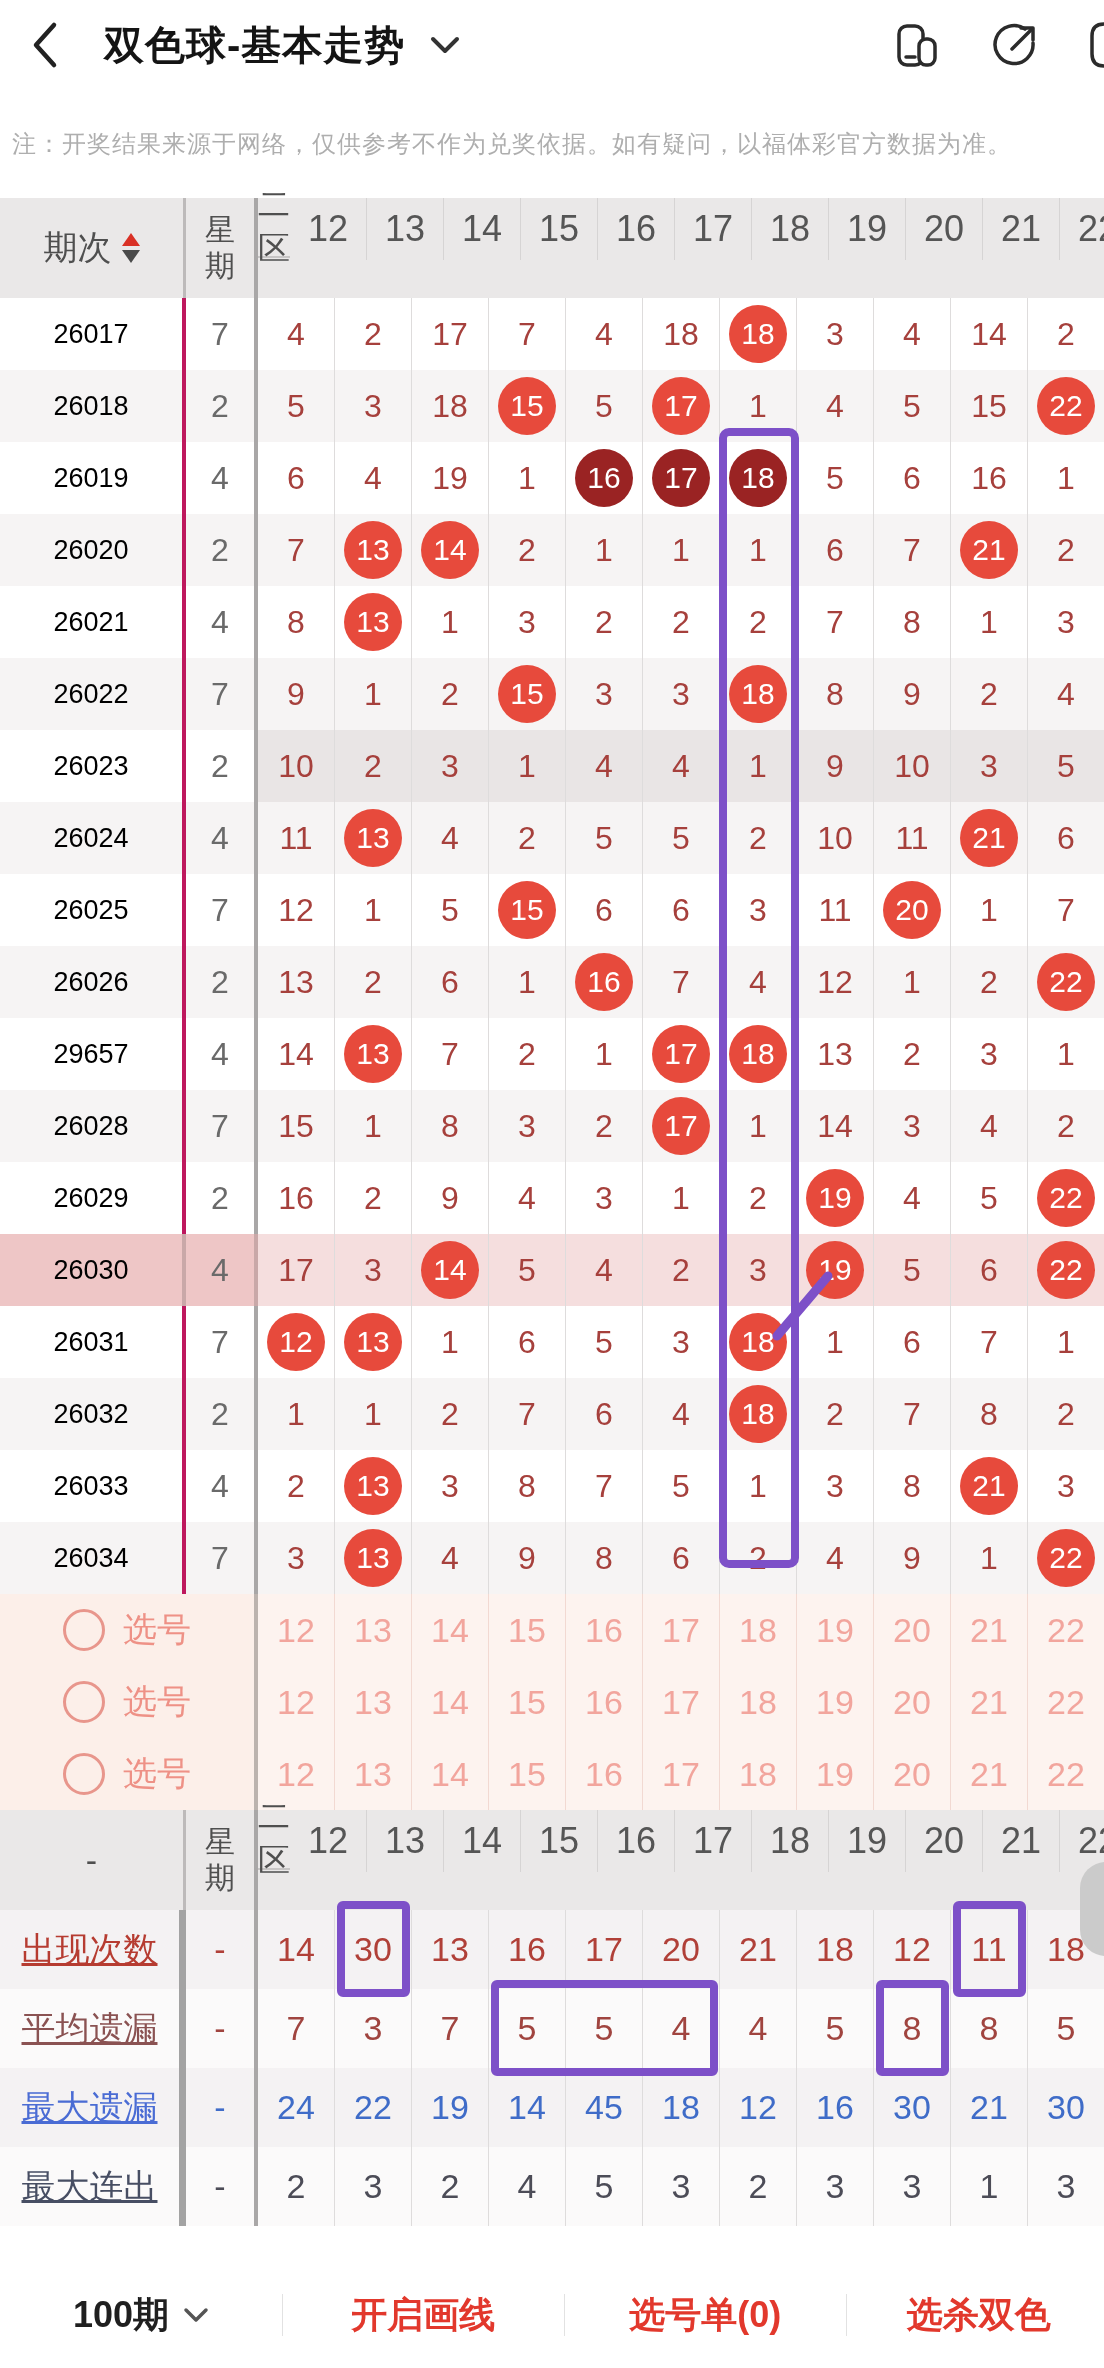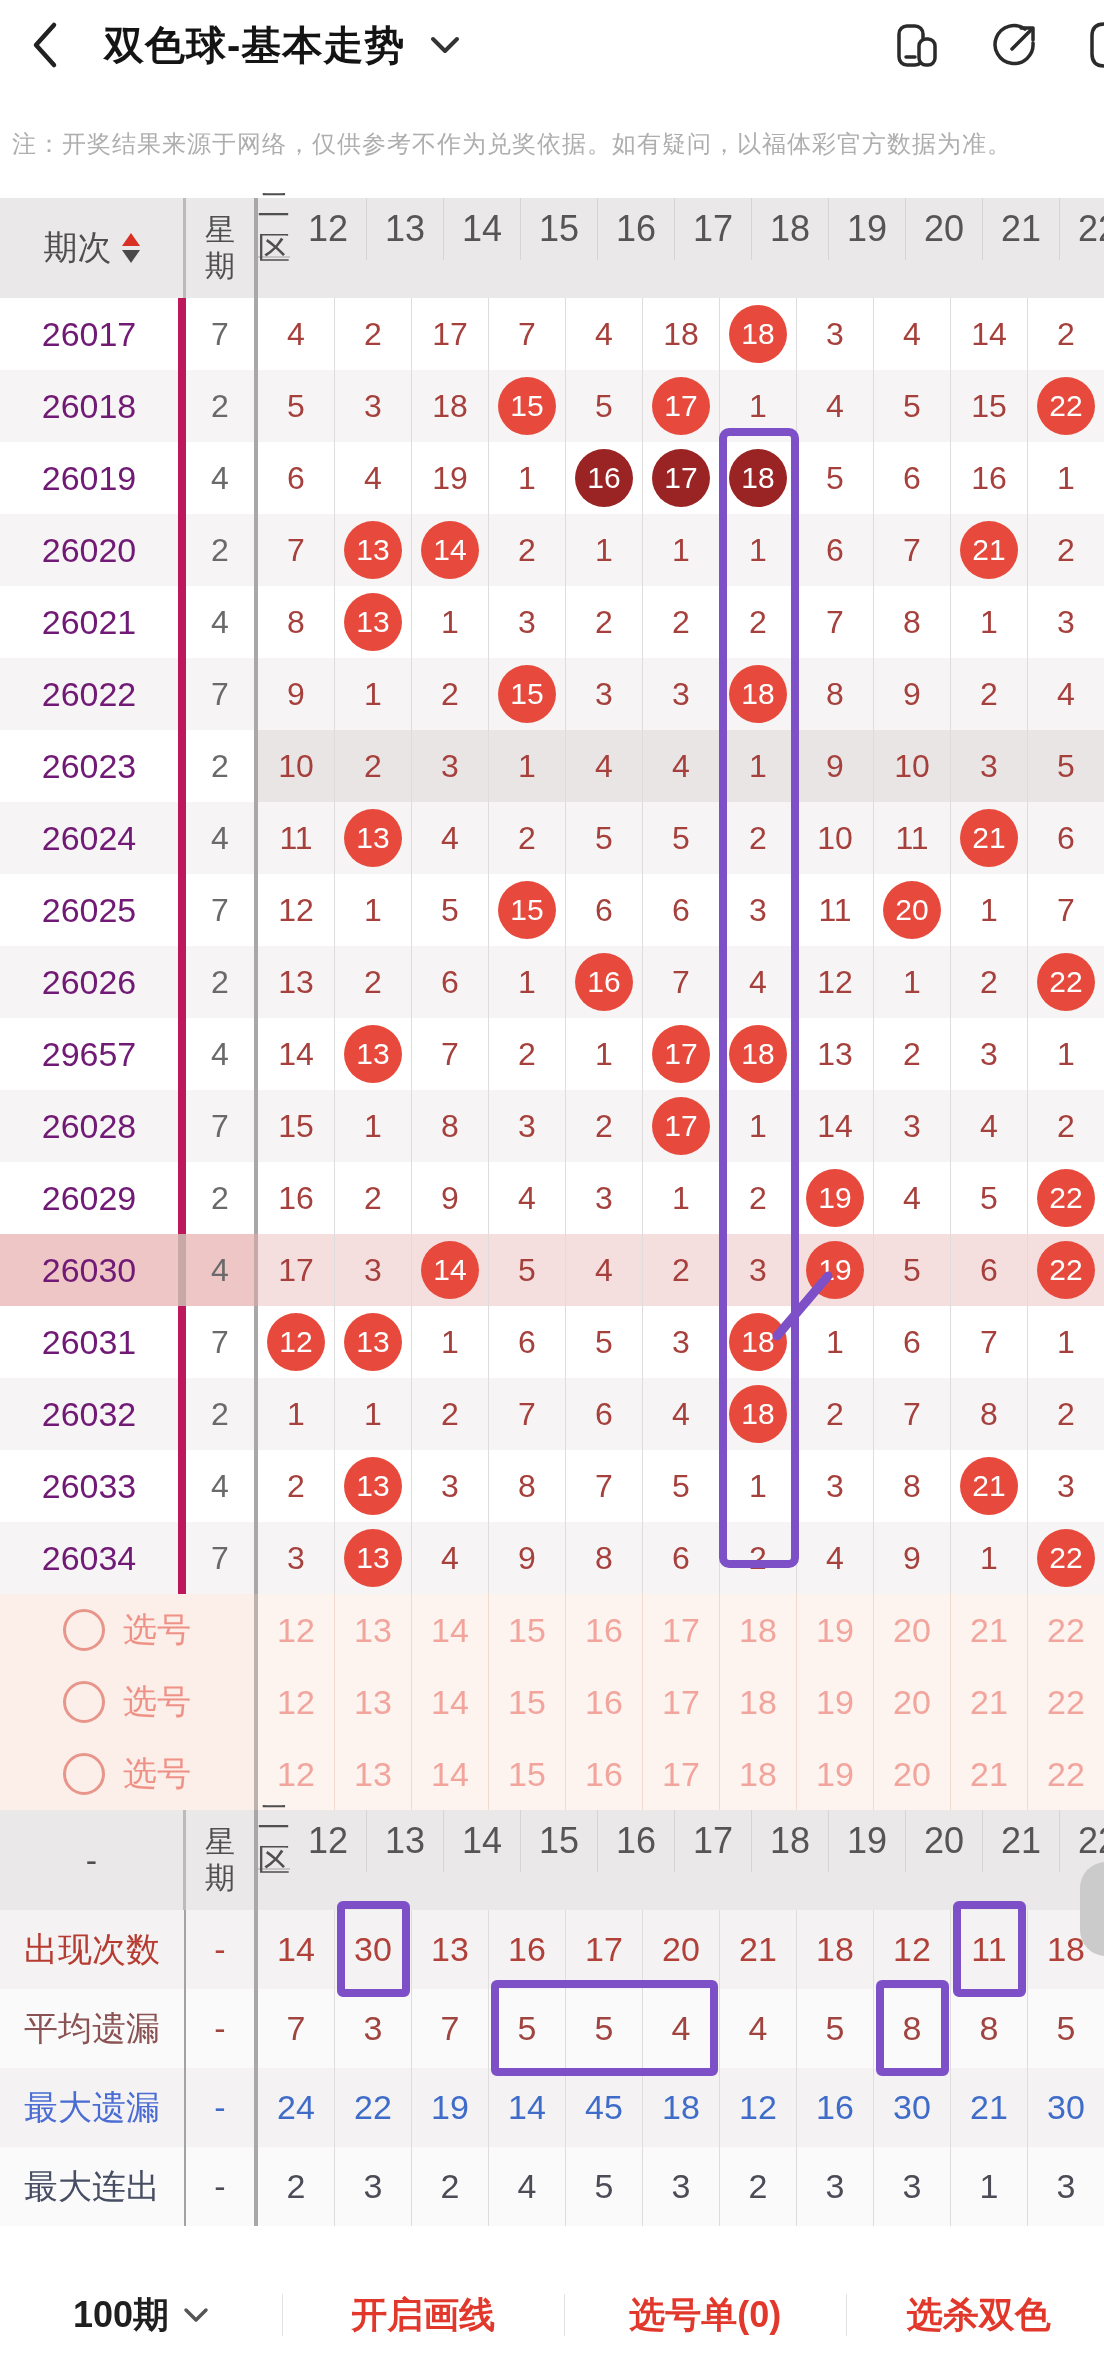--- a/index.html
+++ b/index.html
@@ -30,22 +30,22 @@
           border-right:1px solid #d6d4d4;box-sizing:border-box;}
   .sorter{display:flex;flex-direction:column;gap:4px;margin-left:10px;}
   .tri-up{width:0;height:0;border-left:9px solid transparent;border-right:9px solid transparent;
           border-bottom:13px solid #d93025;}
   .tri-down{width:0;height:0;border-left:9px solid transparent;border-right:9px solid transparent;
             border-top:13px solid #4a4a4a;}
   
   .tbody{position:relative;}
   .row{display:grid;grid-template-columns:186px 72px repeat(11,77px);height:72px;background:#fff;box-sizing:border-box;}
   .row.tint{background:#f6f4f4;}
-  .pc{border-right:8px solid #be185d;display:flex;align-items:center;justify-content:center;
-      font-size:34px;color:#701a75;box-sizing:border-box;}
+  .pc{border-right:4px solid #be185d;display:flex;align-items:center;justify-content:center;
+      font-size:27px;color:#000000;box-sizing:border-box;}
   .wc{border-right:4px solid #a9a7a7;display:flex;align-items:center;justify-content:center;
       font-size:32px;color:#6a6a6a;box-sizing:border-box;}
   .nc{border-right:1px solid #dedcdc;display:flex;align-items:center;justify-content:center;
       font-size:32px;color:#a6403c;box-sizing:border-box;}
   .row.pink .pc,.row.pink .wc{background:#eec6c6;border-right-color:#c9a8a8;}
   .row.pink .nc{background:#f5dede;}
   .row.band .nc{background:#e9e5e5;}
   .ball{width:58px;height:58px;border-radius:50%;background:#e74a3c;color:#fff;display:flex;
         align-items:center;justify-content:center;font-size:30px;}
   .ball.dark{background:#9a2323;}
@@ -54,22 +54,22 @@
   .plabel{display:flex;align-items:center;justify-content:center;gap:18px;border-right:4px solid #bcb3ae;box-sizing:border-box;}
   .pick-ring{width:42px;height:42px;border:3px solid #e8968c;border-radius:50%;box-sizing:border-box;}
   .plabel-text{color:#ee9186;font-size:34px;}
   .pnc{border-right:1px solid #f2d9d2;display:flex;align-items:center;justify-content:center;
        font-size:34px;color:#f2a59d;background:#fdf3ef;box-sizing:border-box;}
   
   .stats{position:relative;}
   .srow{display:grid;grid-template-columns:186px 72px repeat(11,77px);height:79px;box-sizing:border-box;}
   .srow:nth-child(odd){background:#f4f2f3;}
   .srow:nth-child(even){background:#fbfafa;}
-  .slabel{border-right:2px solid #a3a3a3;display:flex;align-items:center;justify-content:center;
-          font-size:34px;box-sizing:border-box;}
+  .slabel{border-right:7px solid #a3a3a3;display:flex;align-items:center;justify-content:center;
+          font-size:34px;box-sizing:border-box;text-decoration:underline;}
   .sdash{border-right:4px solid #a9a7a7;display:flex;align-items:center;justify-content:center;
          font-size:34px;box-sizing:border-box;}
   .snc{border-right:1px solid #dedcdc;display:flex;align-items:center;justify-content:center;
        font-size:34px;box-sizing:border-box;}
   .st-red{color:#b63c31;}   .sv-red{color:#b04038;}
   .st-maroon{color:#8a5252;}.sv-maroon{color:#a0443f;}
   .st-blue{color:#4a6cd4;}  .sv-blue{color:#3f6cc8;}
   .st-dark{color:#474e63;}  .sv-dark{color:#4c4c57;}
   
   .colrect{position:absolute;left:719px;top:130px;width:80px;height:1140px;border:8px solid #7d50c8;

